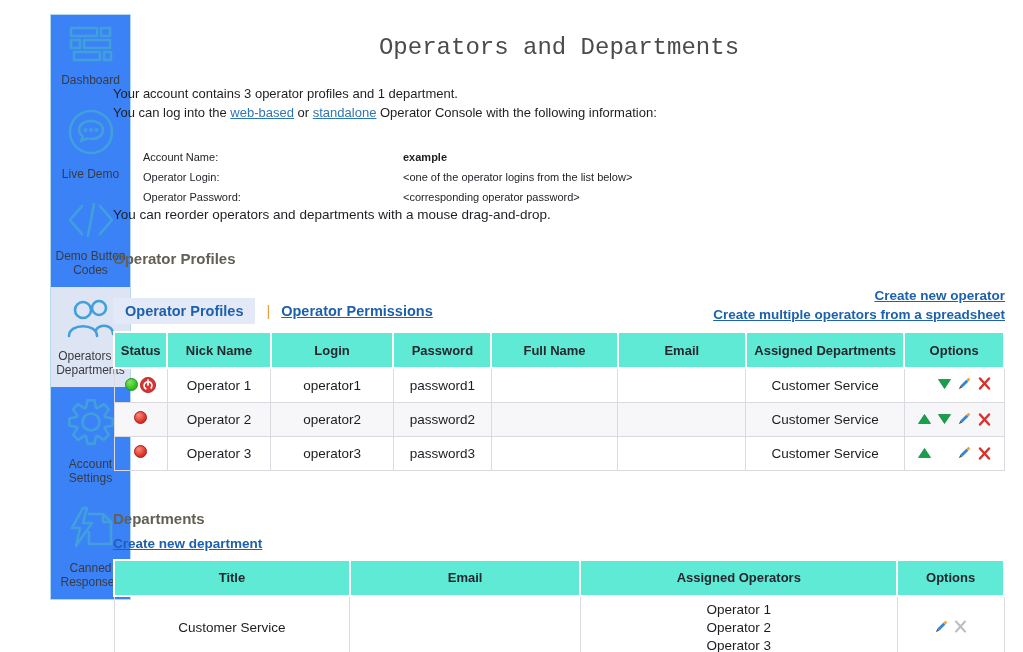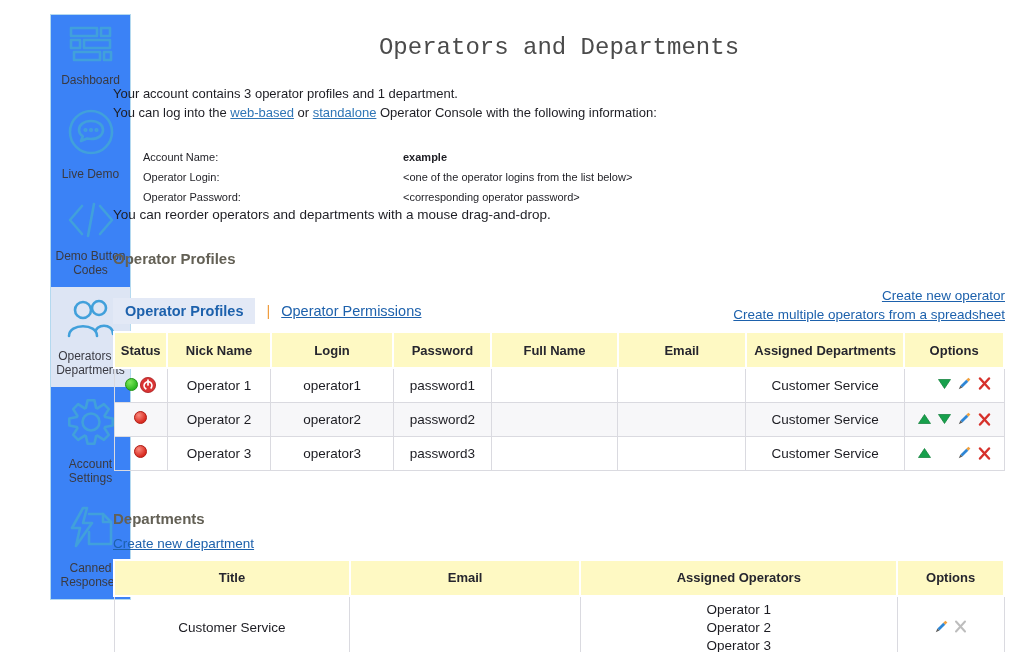--- a/index.html
+++ b/index.html
@@ -35,27 +35,27 @@
   .cred-value.bold { font-weight: bold; }
 
   .note { font-size: 13.5px; }
 
   .section-heading { margin-top: 28px; font-size: 15px; font-weight: bold; color: #636055; }
 
   .ops-toolbar { display: flex; justify-content: space-between; align-items: flex-end; margin-top: 19px; margin-bottom: 7px; }
   .tabs { display: flex; align-items: center; font-size: 14.5px; }
   .tab-active { background: #e3e9f6; color: #1d61ac; font-weight: bold; padding: 5px 12px; }
   .tab-sep { color: #ef9b3b; margin: 0 11px; }
-  a.lnk { color: #1d61ac; font-weight: normal; text-decoration: underline; font-size: 13.5px; }
+  a.lnk { color: #1d61ac; font-weight: bold; text-decoration: underline; font-size: 13.5px; }
   .tabs a.lnk { font-size: 14.5px; }
   .create-links { text-align: right; line-height: 18px; }
 
   
   table { border-collapse: collapse; width: 100%; table-layout: fixed; }
-  th { background: #fef9c3; border: 2px solid #fff; font-size: 13px; color: #26262e; height: 36px; padding: 0 4px; }
+  th { background: #5eead4; border: 2px solid #fff; font-size: 13px; color: #26262e; height: 36px; padding: 0 4px; }
   td { border: 1px solid #dadae0; font-size: 13.5px; text-align: center; height: 34px; padding: 4px 4px; color: #1c1c22; }
   tr.alt td { background: #f7f7f9; }
   .ops-table { margin-bottom: 0; }
 
   .status-cell .wrap { display: inline-flex; align-items: center; gap: 2px; }
   .dot { width: 13px; height: 13px; border-radius: 50%; display: inline-block; }
   .dot.green { background: radial-gradient(circle at 35% 30%, #7fe85a, #2fb822 70%); border: 1px solid #23931a; }
   .dot.red   { background: radial-gradient(circle at 35% 30%, #f98a7e, #d92b21 70%); border: 1px solid #b01d15; }
 
   .opt-slots { display: inline-flex; justify-content: center; }

